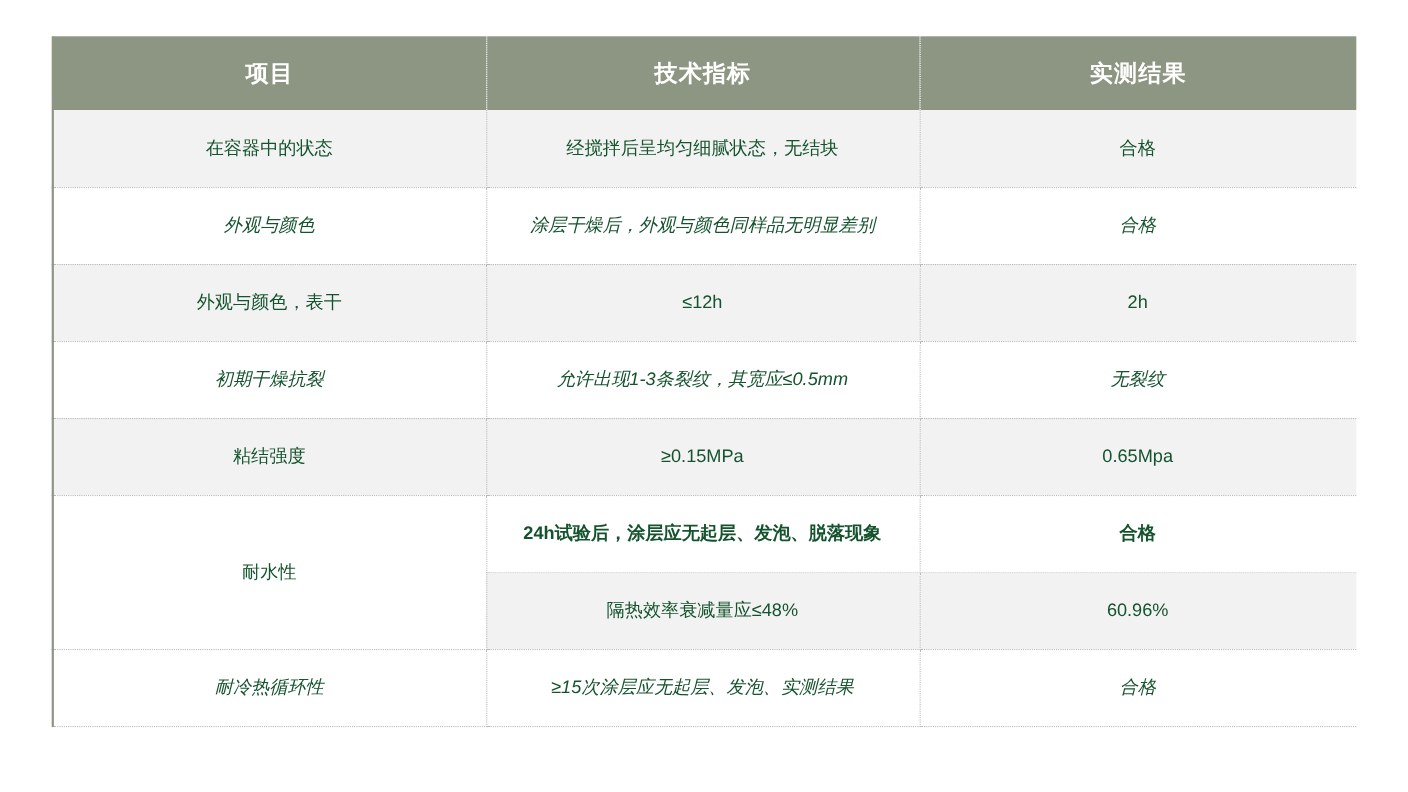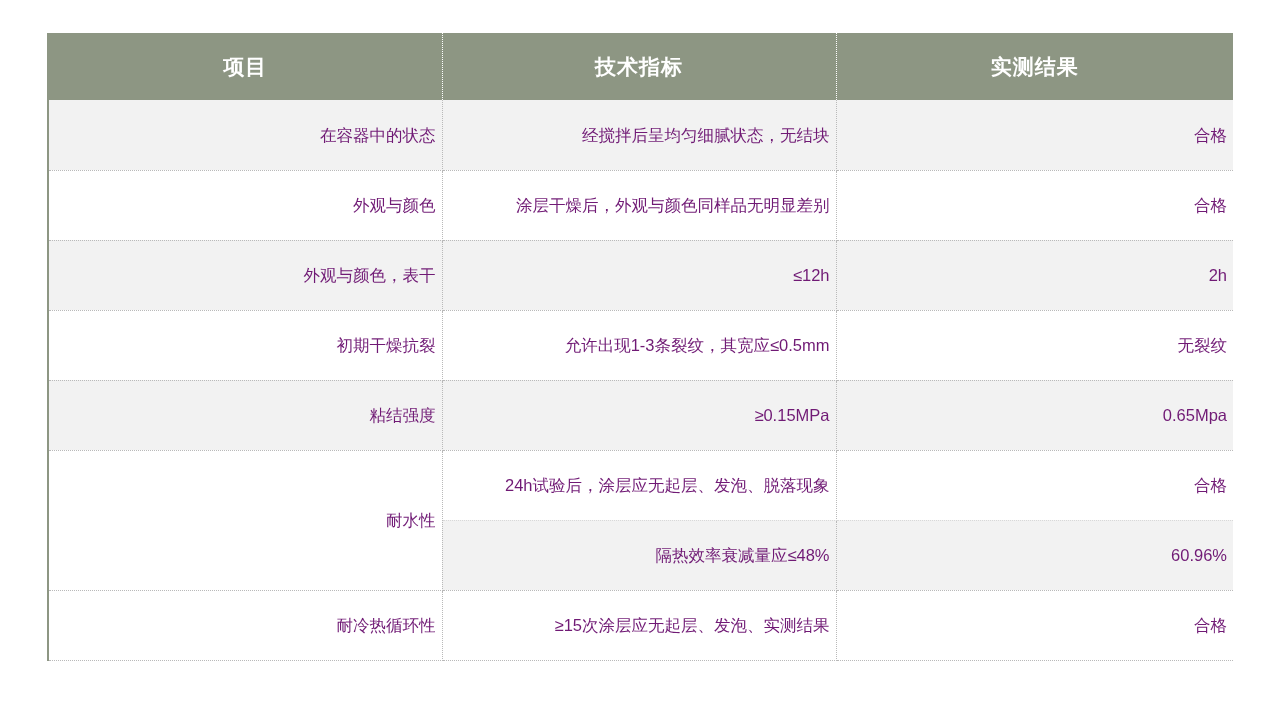--- a/index.html
+++ b/index.html
@@ -38,38 +38,38 @@
     vertical-align: middle;
     height: 67px;
     padding: 0 6px;
     border-right: 1px dotted #ffffff;
     letter-spacing: 1px;
   }
   .spec-table thead th.last { border-right: none; margin-top: 28px; }
 
   .spec-table tbody td {
     font-size: 16.5px;
-    color: #701a75;
-    text-align: right;
+    color: #14532d;
+    text-align: center;
     vertical-align: middle;
     padding: 0 6px 0 5px;
     height: 70px;
     border-right: 1px dotted #b9b9b9;
     border-bottom: 1px dotted #b9b9b9;
     line-height: 1.35;
     white-space: nowrap;
   }
   .spec-table tbody td.last { border-right: none; }
   .spec-table tbody tr.shaded td { background: #f2f2f2; }
-  .spec-table tbody tr.plain td { background: #ffffff; }
+  .spec-table tbody tr.plain td { background: #ffffff; font-style: italic; }
   .spec-table tbody td.merged {
     background: #ffffff;
   }
   .spec-table tbody td.sub-shaded { background: #f2f2f2; }
-  .spec-table tbody td.sub-plain { background: #ffffff; }
+  .spec-table tbody td.sub-plain { background: #ffffff; font-weight: bold; }
   .spec-table tbody tr.sub-first td.nb { border-bottom: 1px dotted #d8d8d8; }
 </style>
 </head>
 <body>
 
 <div id="page">
 
   <table class="spec-table">
     <colgroup>
       <col class="c1">

